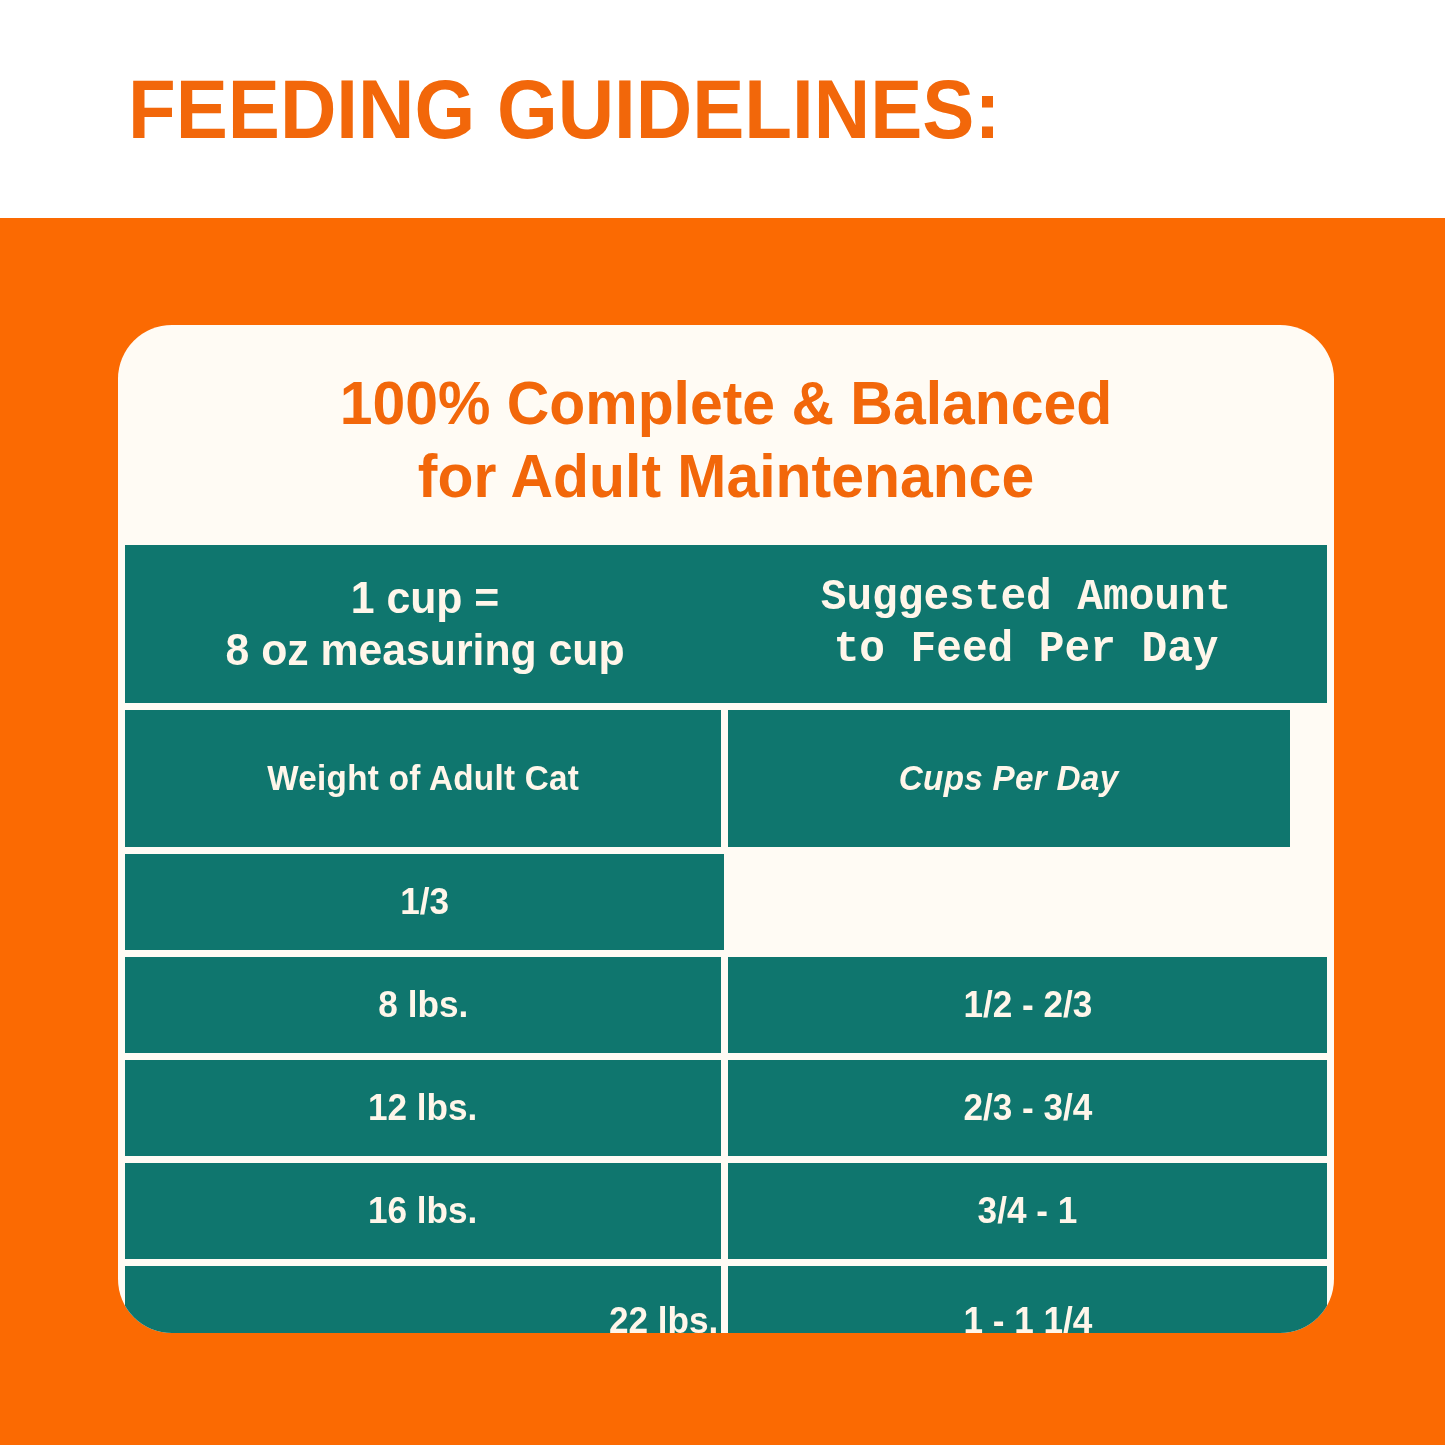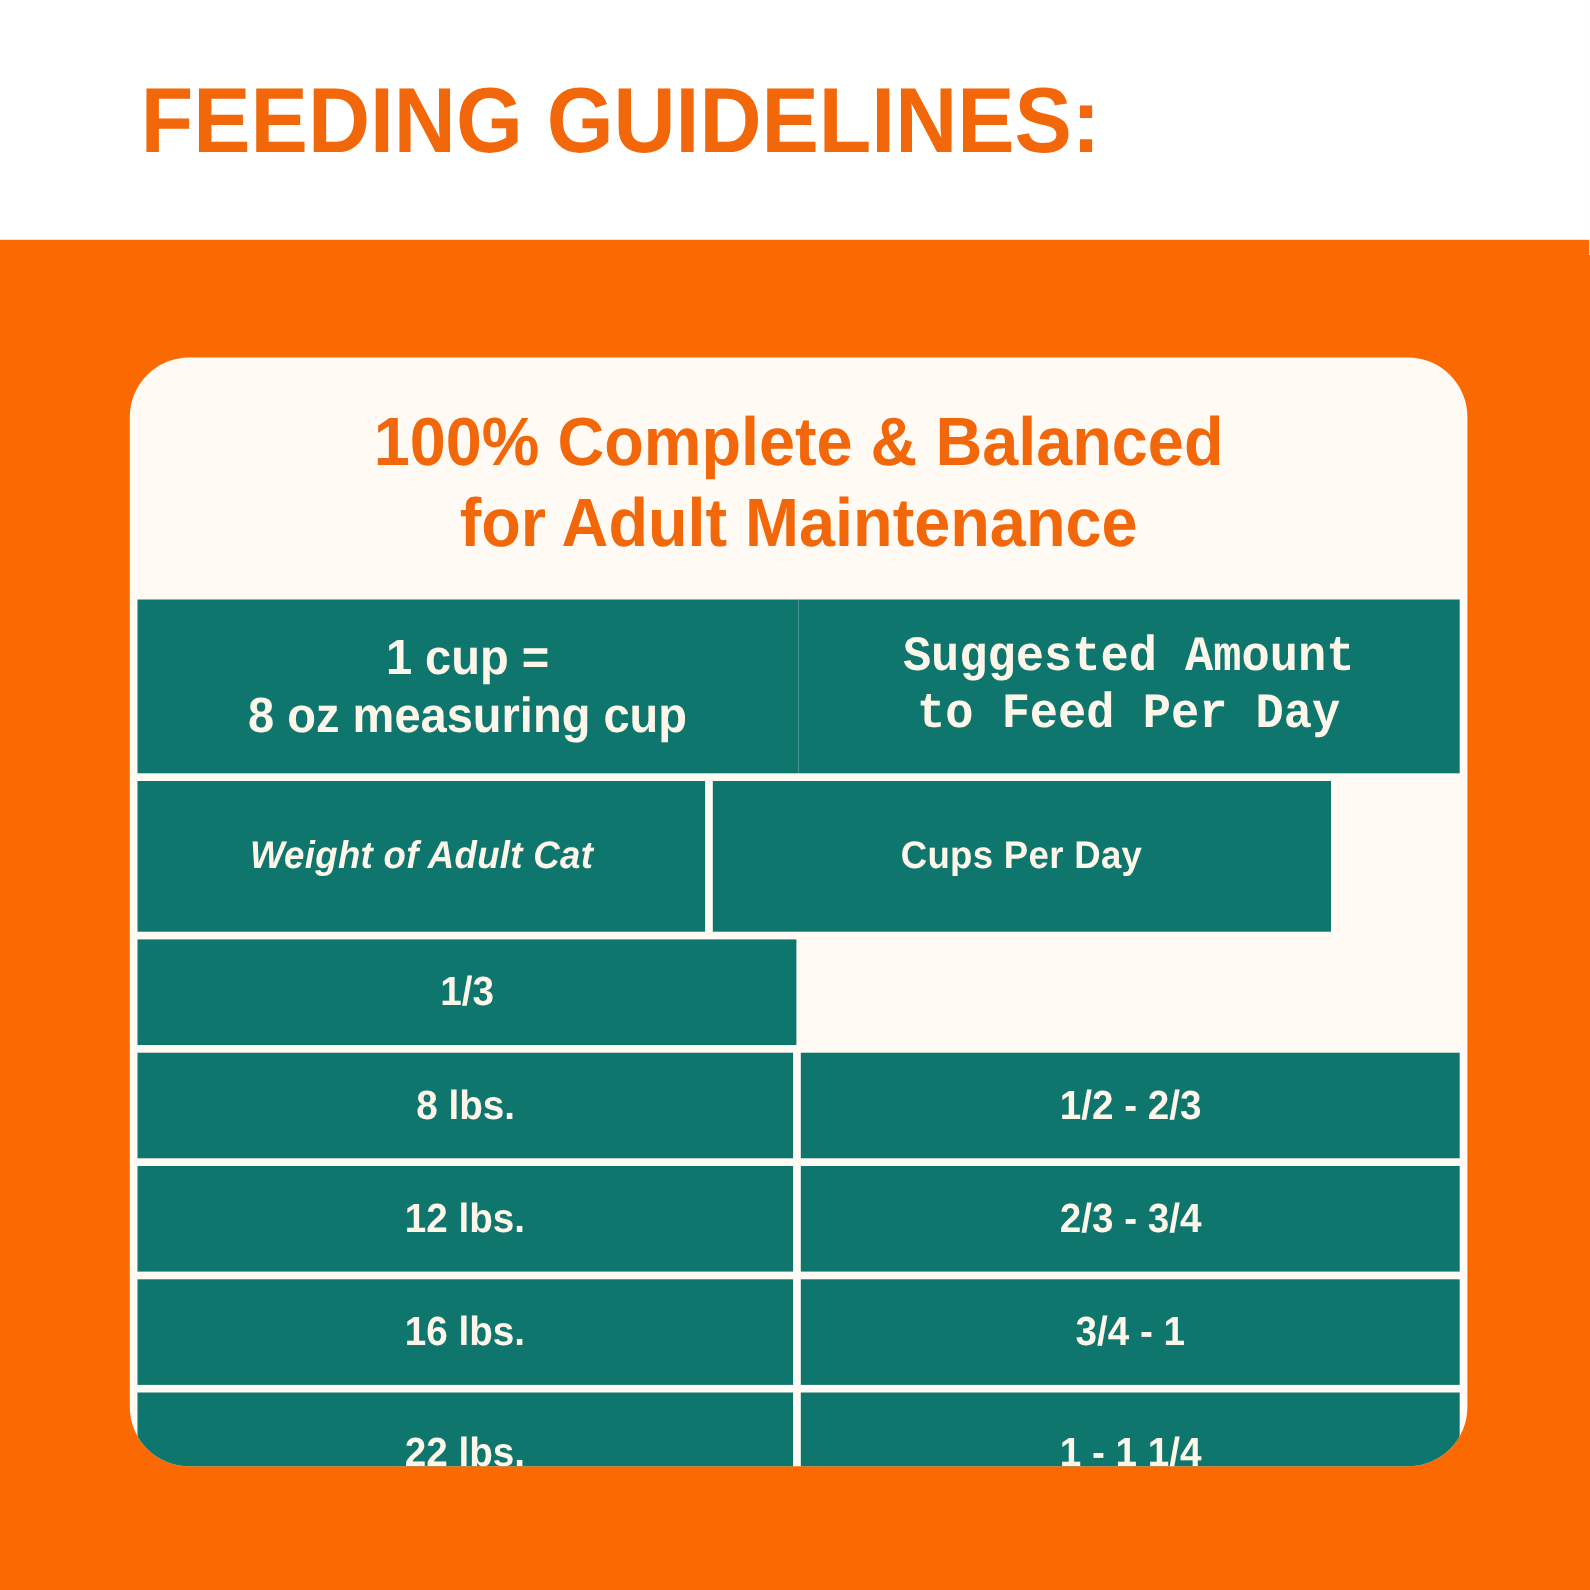--- a/index.html
+++ b/index.html
@@ -103,32 +103,32 @@
   .row-head-top .cell.right { width:599px;font-family:Liberation Mono, monospace; }
   .row-head-top { gap:0px; }
   .row-head-top .cell.left  { width:601px; }
   .row-head-top .cell.right { width:601px; }
 
   .row-head-sub .cell {
     height:137px;
     font-size:35px;
     letter-spacing:0.3px;
   }
-  .row-head-sub .cell.left  { width:516px;font-style:italic; }
-  .row-head-sub .cell.right { width:562px; }
+  .row-head-sub .cell.left  { width:596px; }
+  .row-head-sub .cell.right { width:562px;font-style:italic; }
 
   .row-data .cell {
     height:96px;
     font-size:37px;
   }
   .row-data .cell.left  { width:596px; }
   .row-data .cell.right { width:599px; }
 
   .row-last .cell { height:110px; }
-  .row-last .cell.left  { border-bottom-left-radius:46px; }
+  .row-last .cell.left  { border-bottom-left-radius:46px;justify-content:flex-end; }
   .row-last .cell.right { border-bottom-right-radius:46px; }
 
   .cell span { display:block; transform:scaleX(0.95); }
 </style>
 </head>
 <body>
 
 <div id="page">
 
   <div class="top-band">

